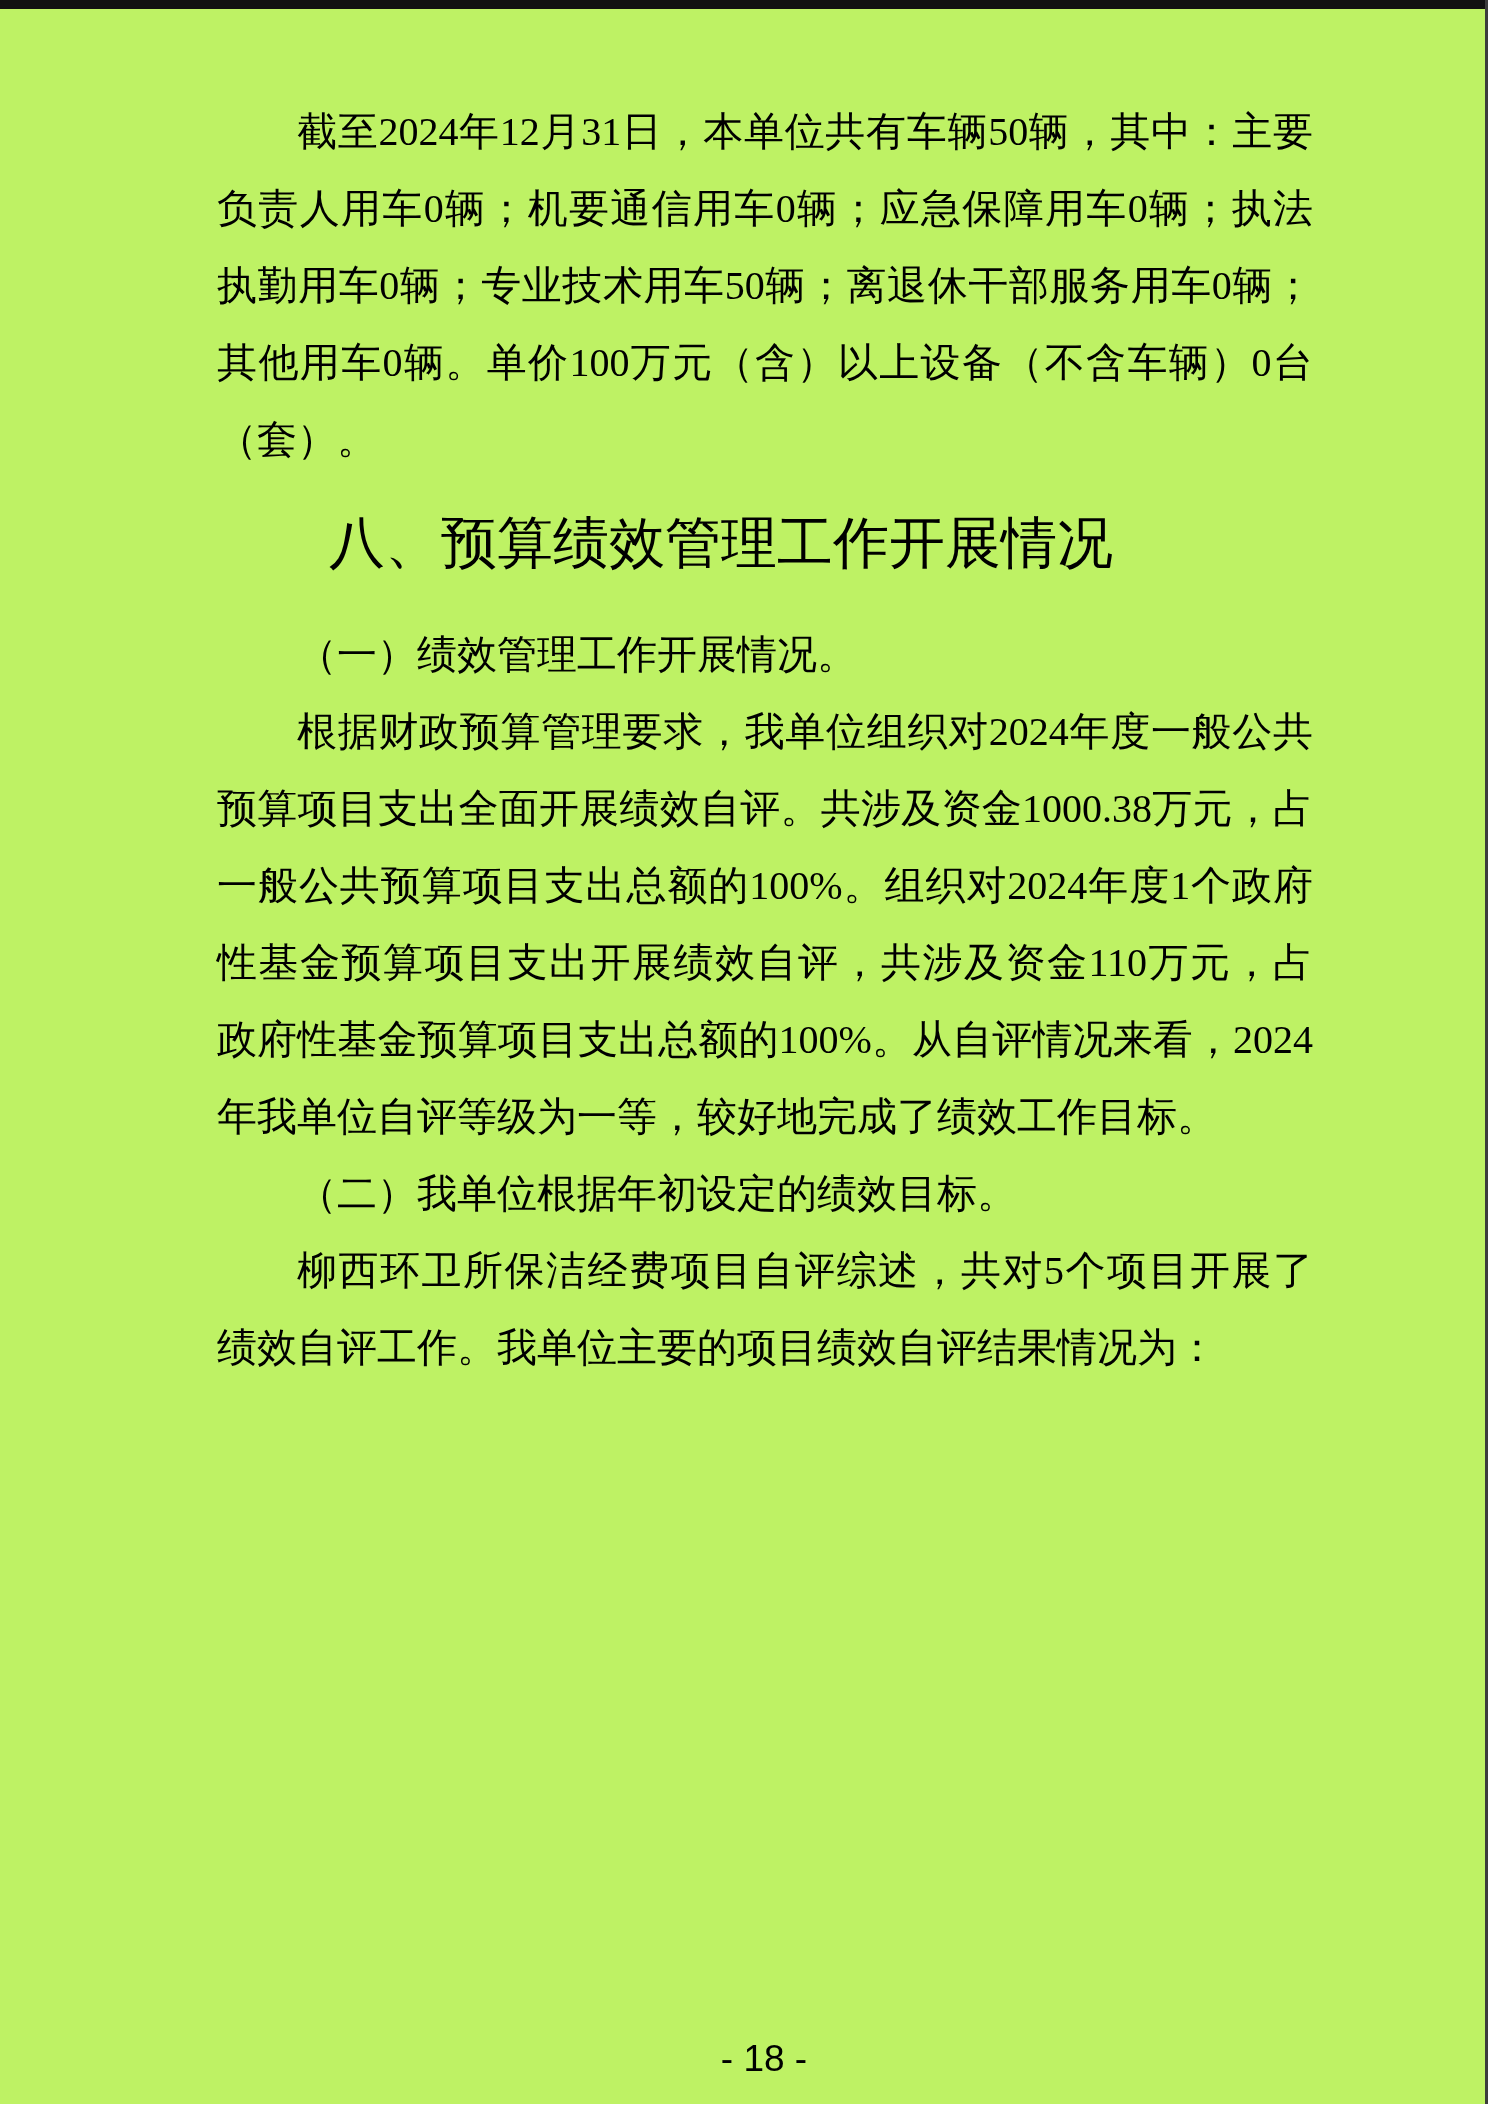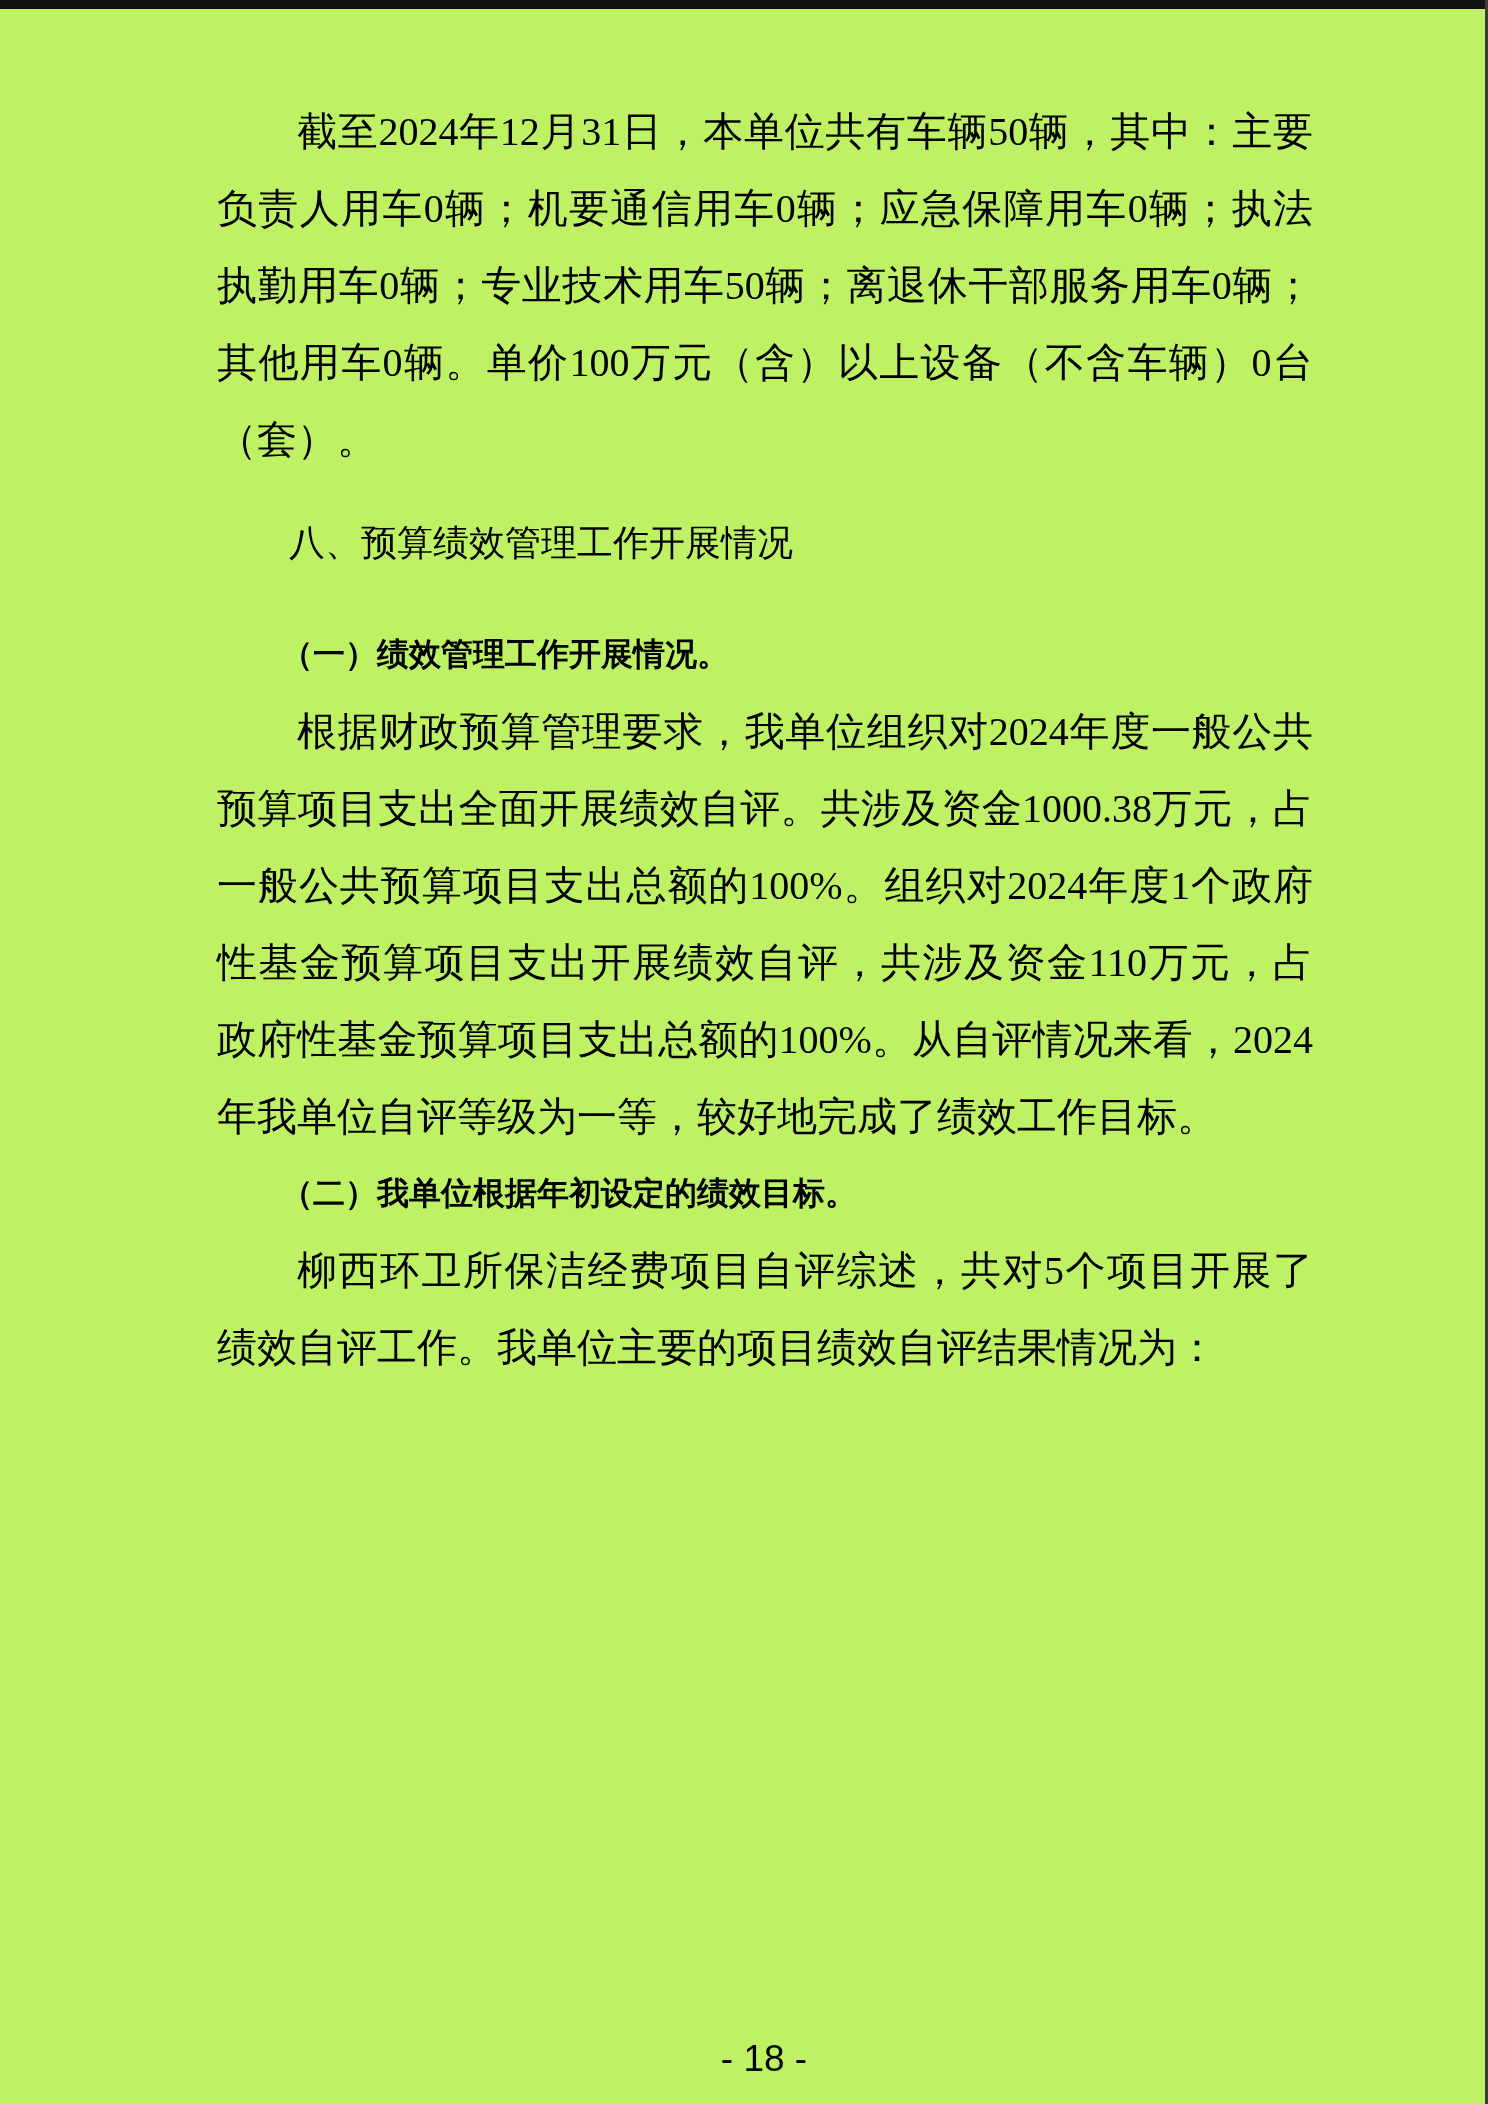--- a/index.html
+++ b/index.html
@@ -41,31 +41,31 @@
     margin: 0;
     font-size: 40px;
     line-height: 77px;
     text-align: justify;
     text-indent: 2em;
     font-weight: normal;
     word-break: break-all;
   }
   .section-heading {
     margin: 27px 0 0 0;
-    font-size: 36px;
+    font-size: 56px;
     line-height: 77px;
     text-indent: 2em;
     font-weight: normal;
   }
   .sub-heading {
     margin: 0;
-    font-size: 32px;
+    font-size: 40px;
     line-height: 77px;
     text-indent: 2em;
-    font-weight: 700;
+    font-weight: 400;
     font-family: "Liberation Sans", "DejaVu Sans", sans-serif;
   }
   .sub-heading.first {
     margin-top: 34px;
   }
   .footer-pagenum {
     position: absolute;
     top: 2036px;
     left: 0;
     width: 100%;

